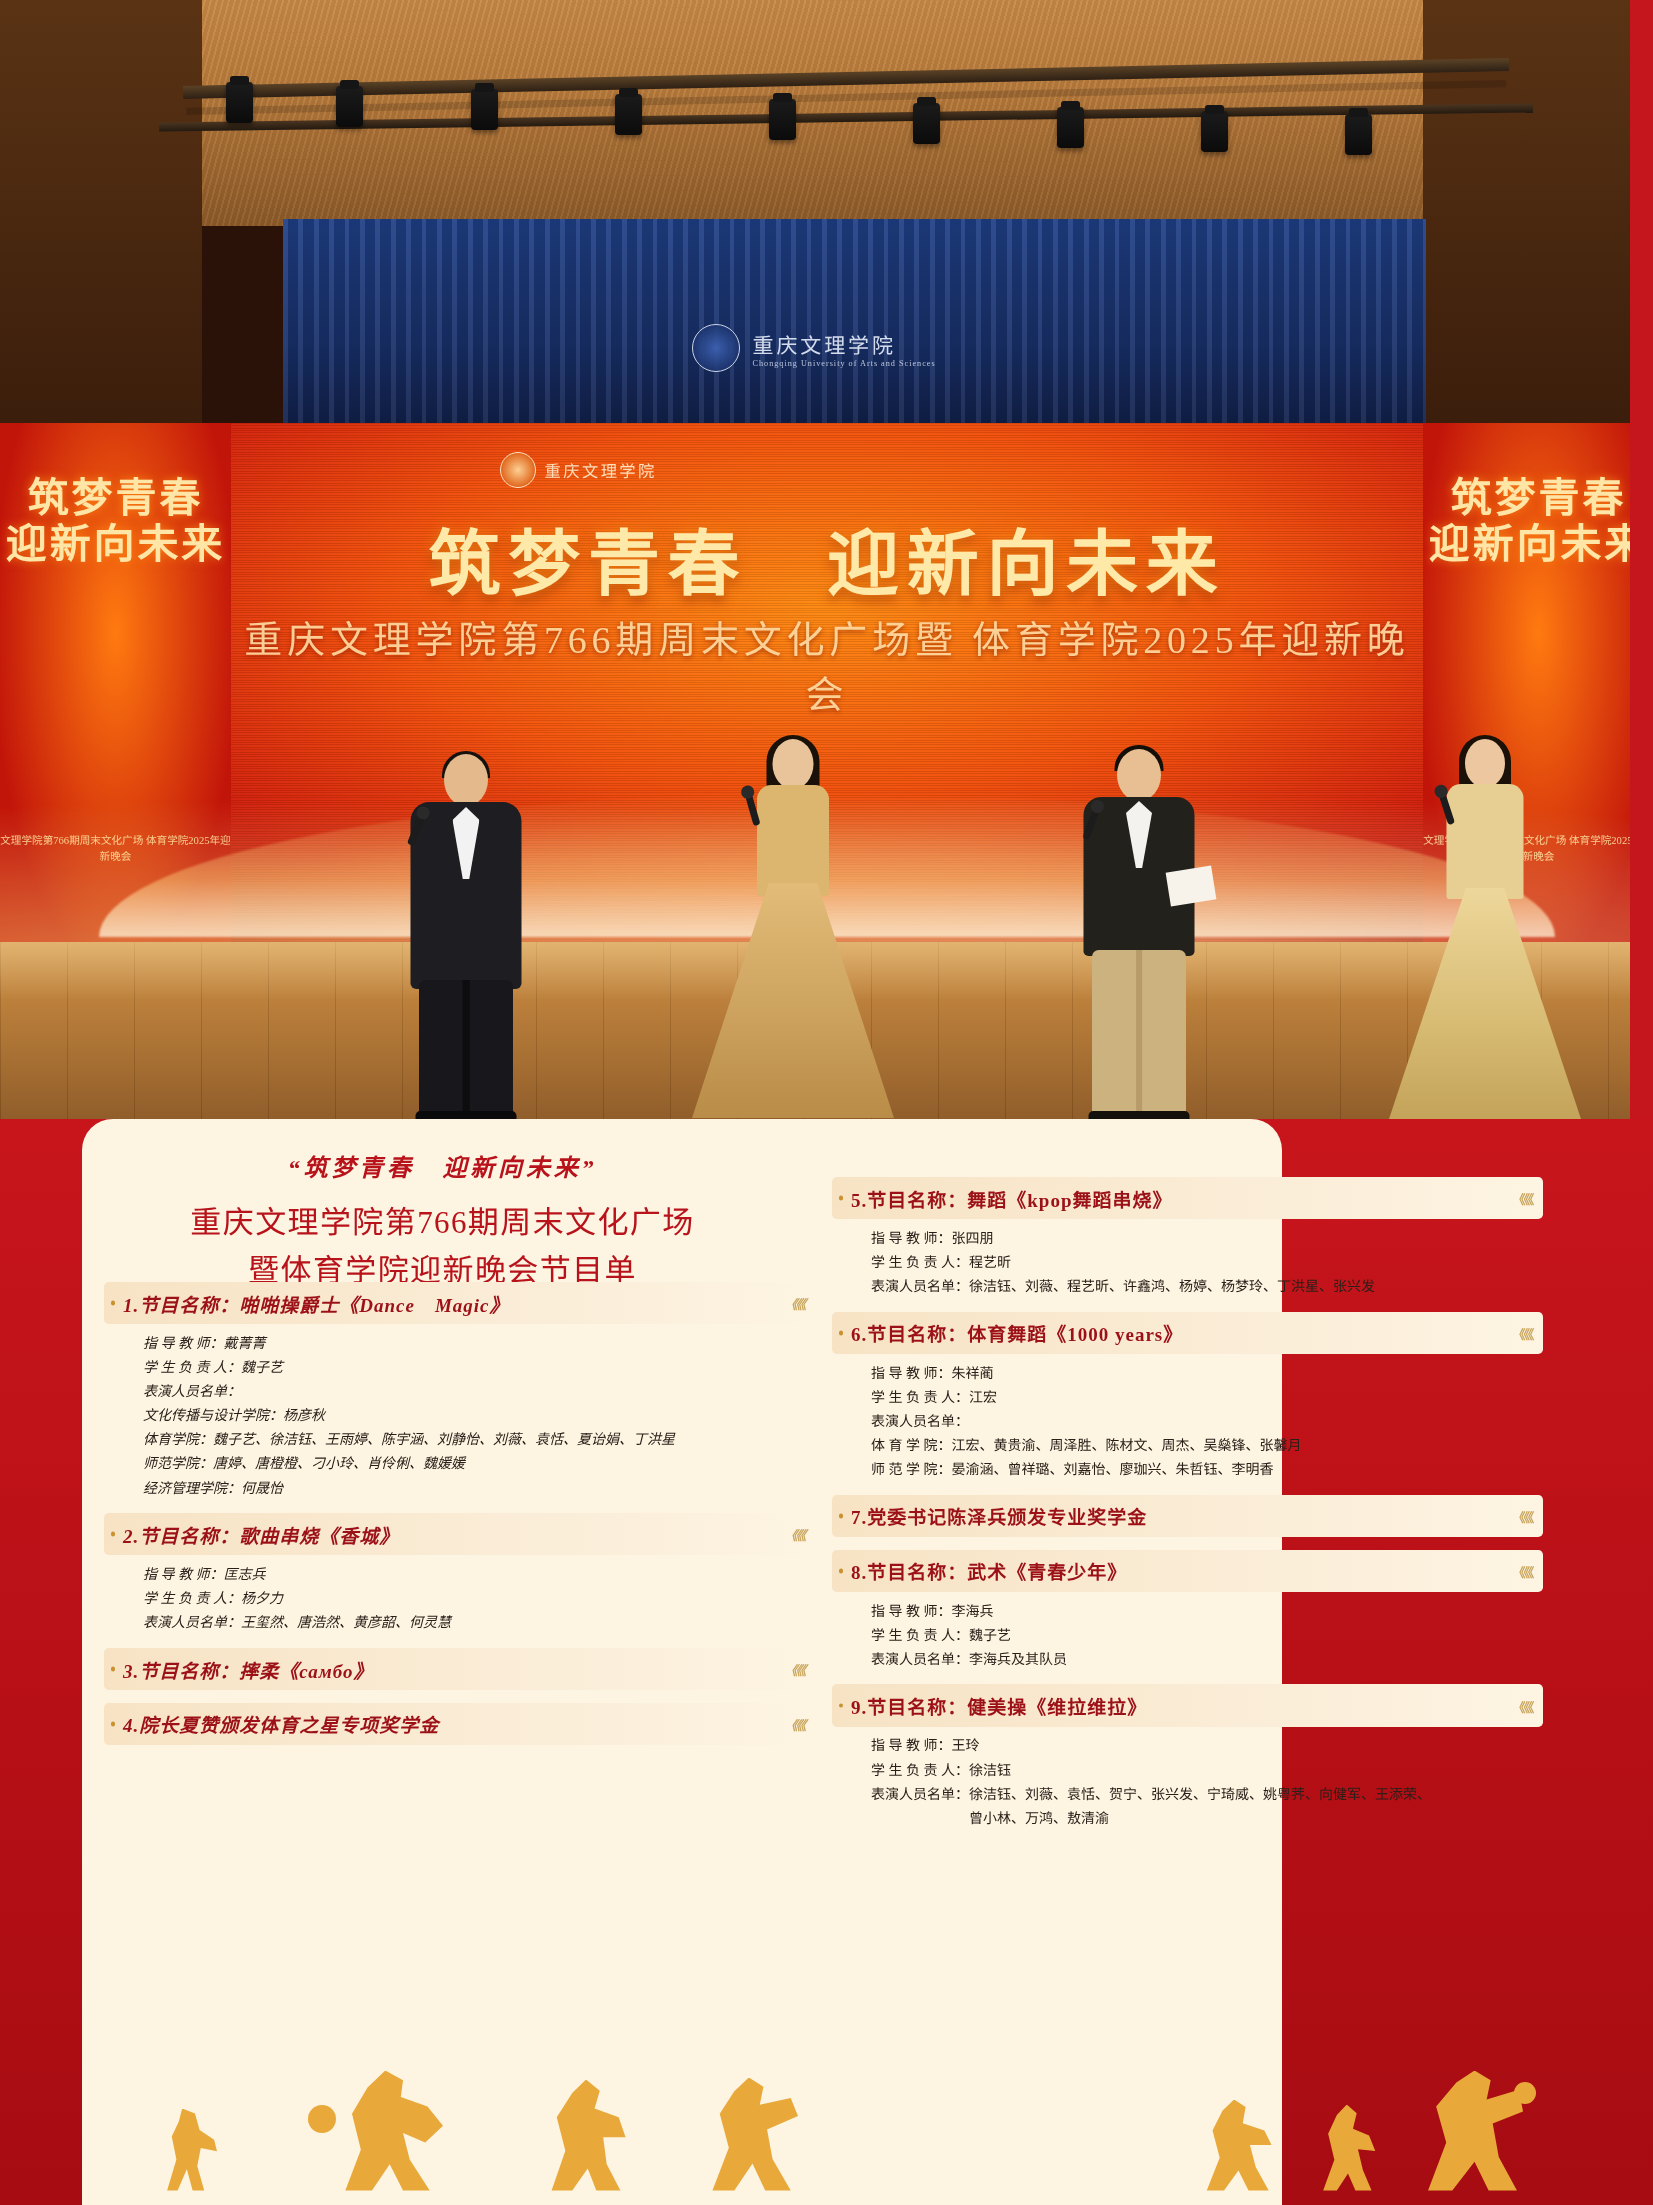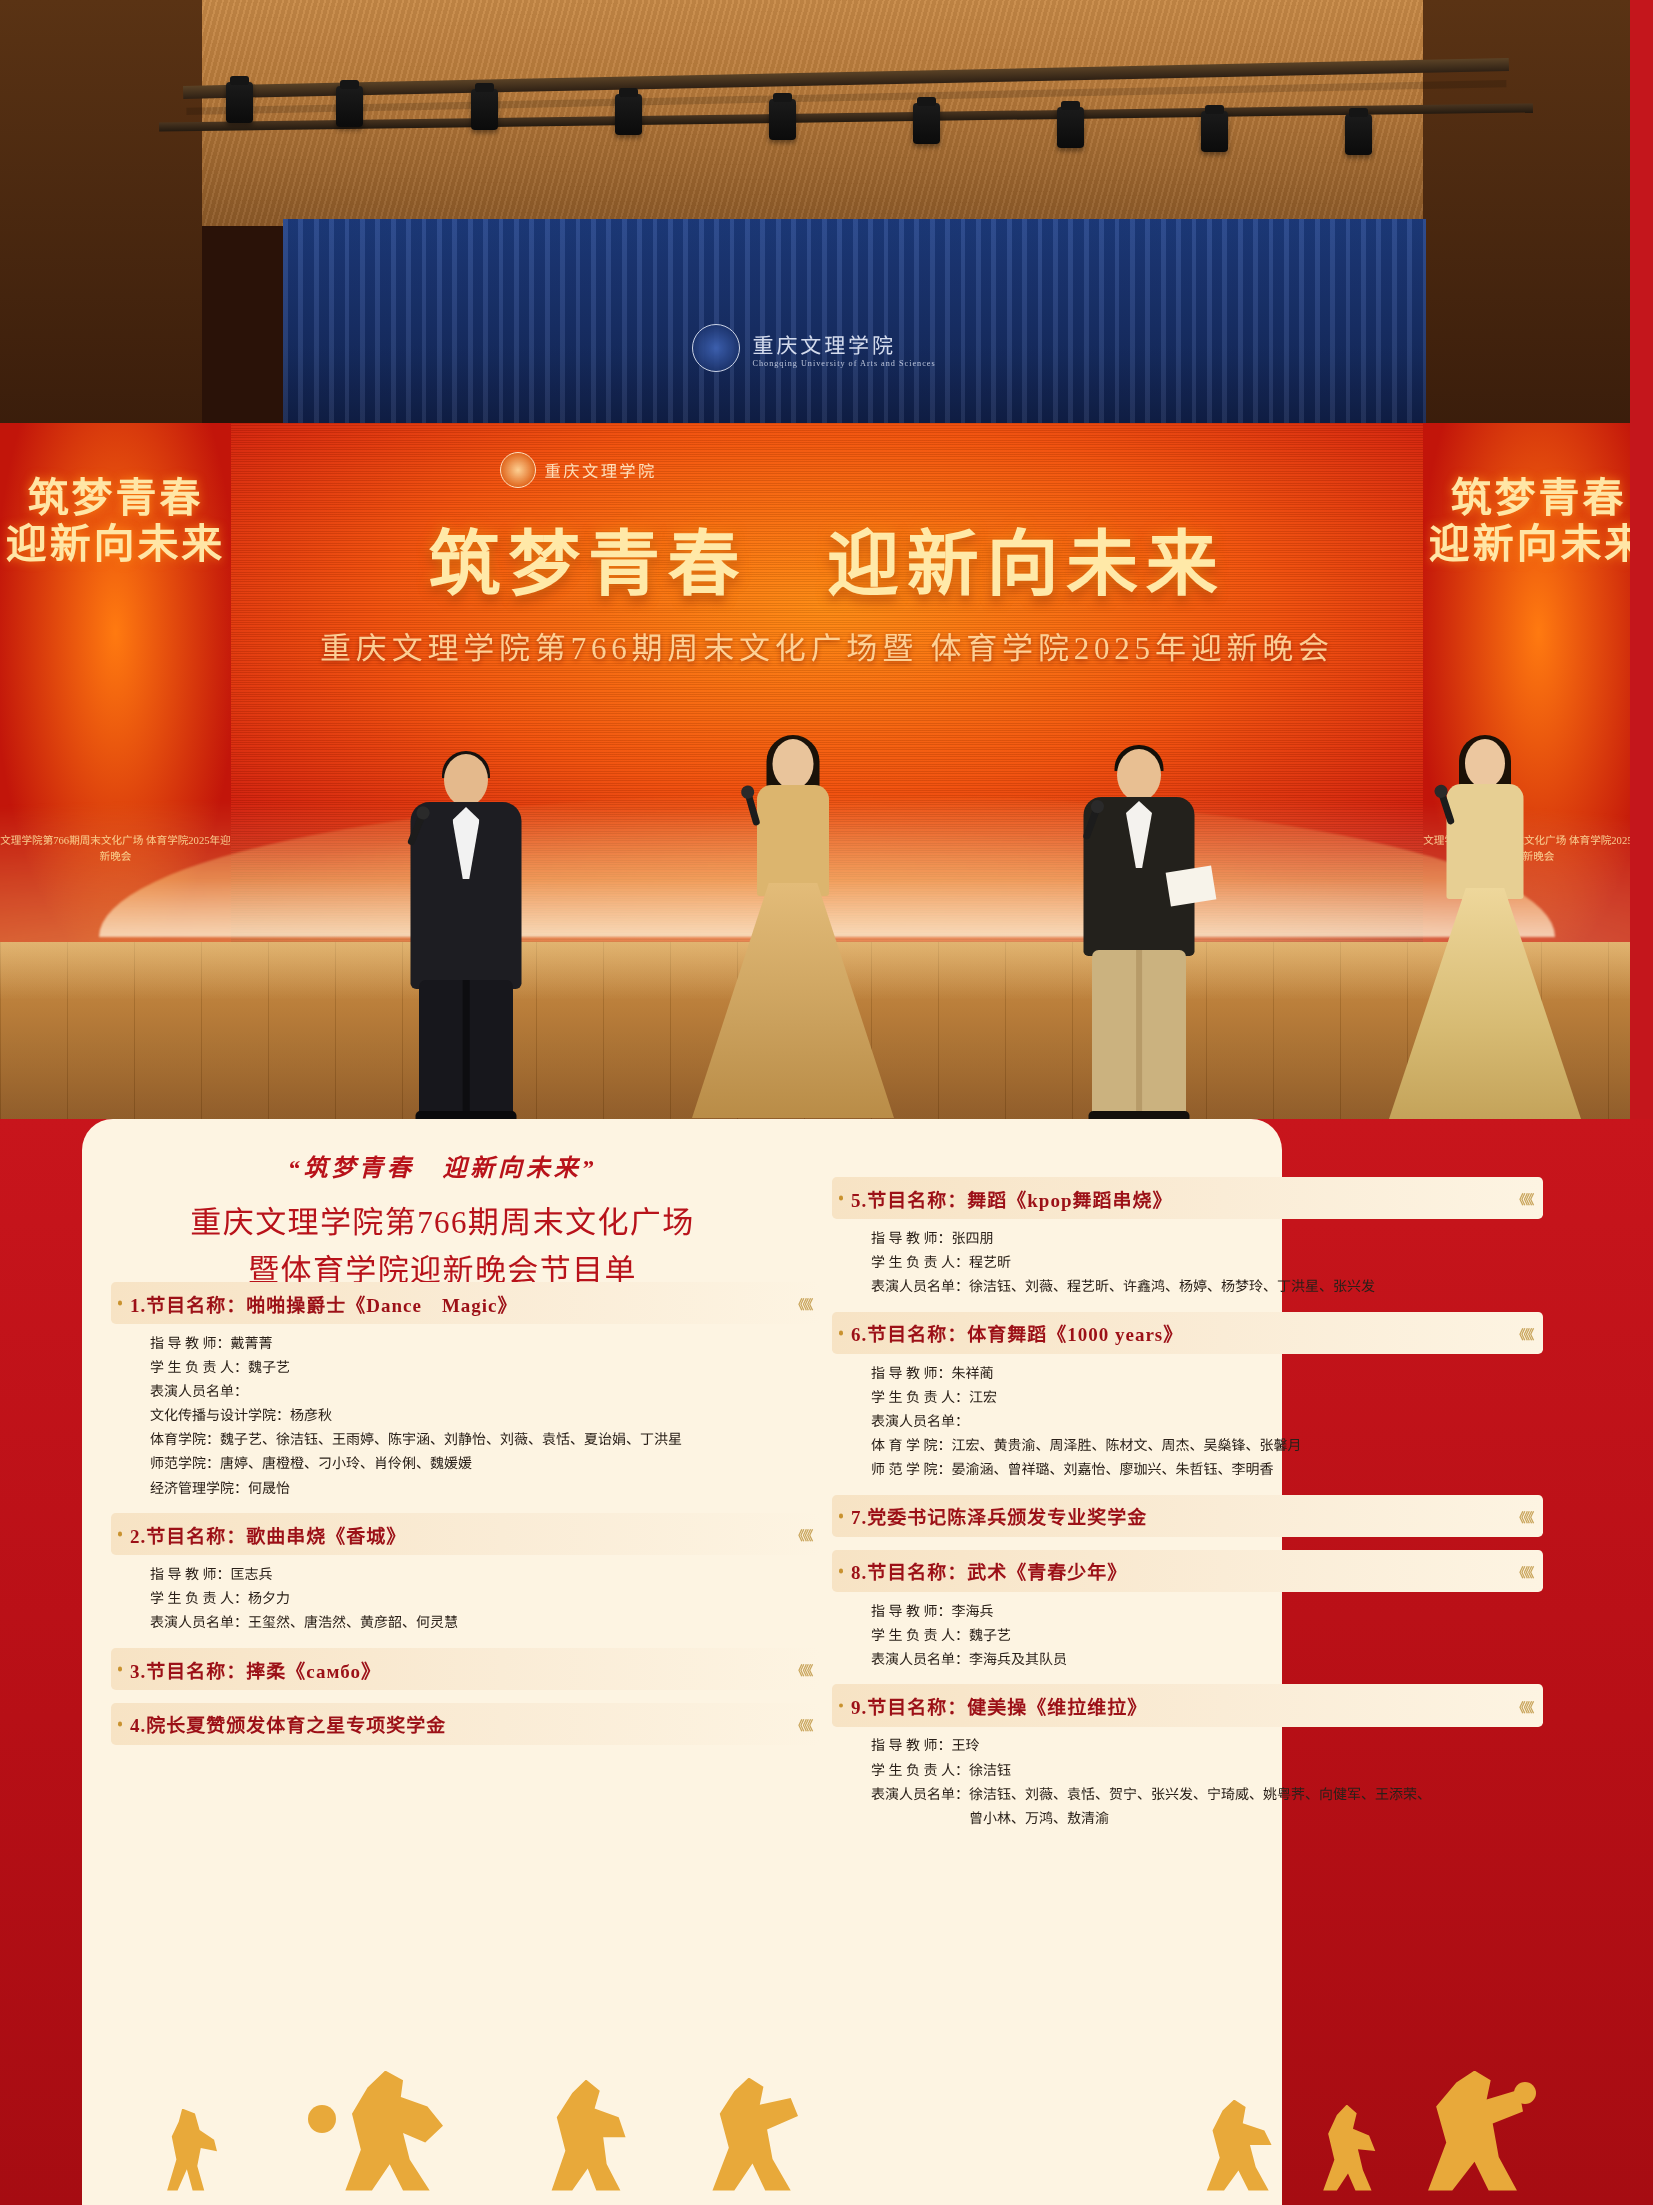--- a/index.html
+++ b/index.html
@@ -110,22 +110,22 @@
     background:radial-gradient(circle,#ffd79a,#e0671d 72%);}
   .led-badge .nm{color:#ffe7c4;font-size:16.3px;letter-spacing:2.4px;}
   .led-title{
     position:absolute;left:0;right:0;top:82px;text-align:center;
     color:#ffe9a8;
     font-family:"Liberation Serif", serif;
     font-weight:bold;font-size:72px;letter-spacing:7.7px;
     text-shadow:0 0 12.5px rgba(255,140,20,.85), 0 4.8px 10.6px rgba(120,20,0,.6);
   }
   .led-sub{
-    position:absolute;left:0;right:0;top:204px;text-align:center;
-    color:#ffd9a0;font-size:31px;letter-spacing:4.8px;line-height:1.45;
+    position:absolute;left:0;right:0;top:190px;text-align:center;
+    color:#ffd9a0;font-size:38px;letter-spacing:4.8px;line-height:1.45;
     text-shadow:0 1.9px 5.8px rgba(120,20,0,.6);opacity:.92;
   }
   .led-side{
     position:absolute;top:0;width:231px;height:524px;
     background:radial-gradient(ellipse at 50% 40%, #ff7a10, #c2150a 75%);
     color:#ffe6a6;
   }
   .led-side.l{left:0;}
   .led-side.r{right:0;}
   .led-side .vtxt{
@@ -220,21 +220,21 @@
     color:#b8121a;font-size:24px;letter-spacing:3.8px;font-style:italic;font-weight:bold;
   }
   .main-title{
     margin-top:16.3px;color:#b8121a;font-weight:normal;font-size:31px;letter-spacing:1.4px;line-height:1.55;
   }
 
   .columns{
     position:absolute;left:0;top:0;width:1489px;height:1086px;
   }
   .col{position:absolute;top:0;width:711px;}
-  .col.left{left:29px;}
+  .col.left{left:22px;font-style:italic;}
   .col.right{left:750px;}
 
   .item{position:relative;margin-bottom:12.5px;}
   .item-head{
     position:relative;
     background:linear-gradient(90deg,#f7e3c4 0%, #faecd6 55%, #fdf4e2 100%);
     border-radius:4.8px;
     padding:7.7px 14.4px 7.7px 19px;
     color:#9c1017;font-weight:bold;font-size:19px;letter-spacing:1px;
     display:flex;align-items:center;

